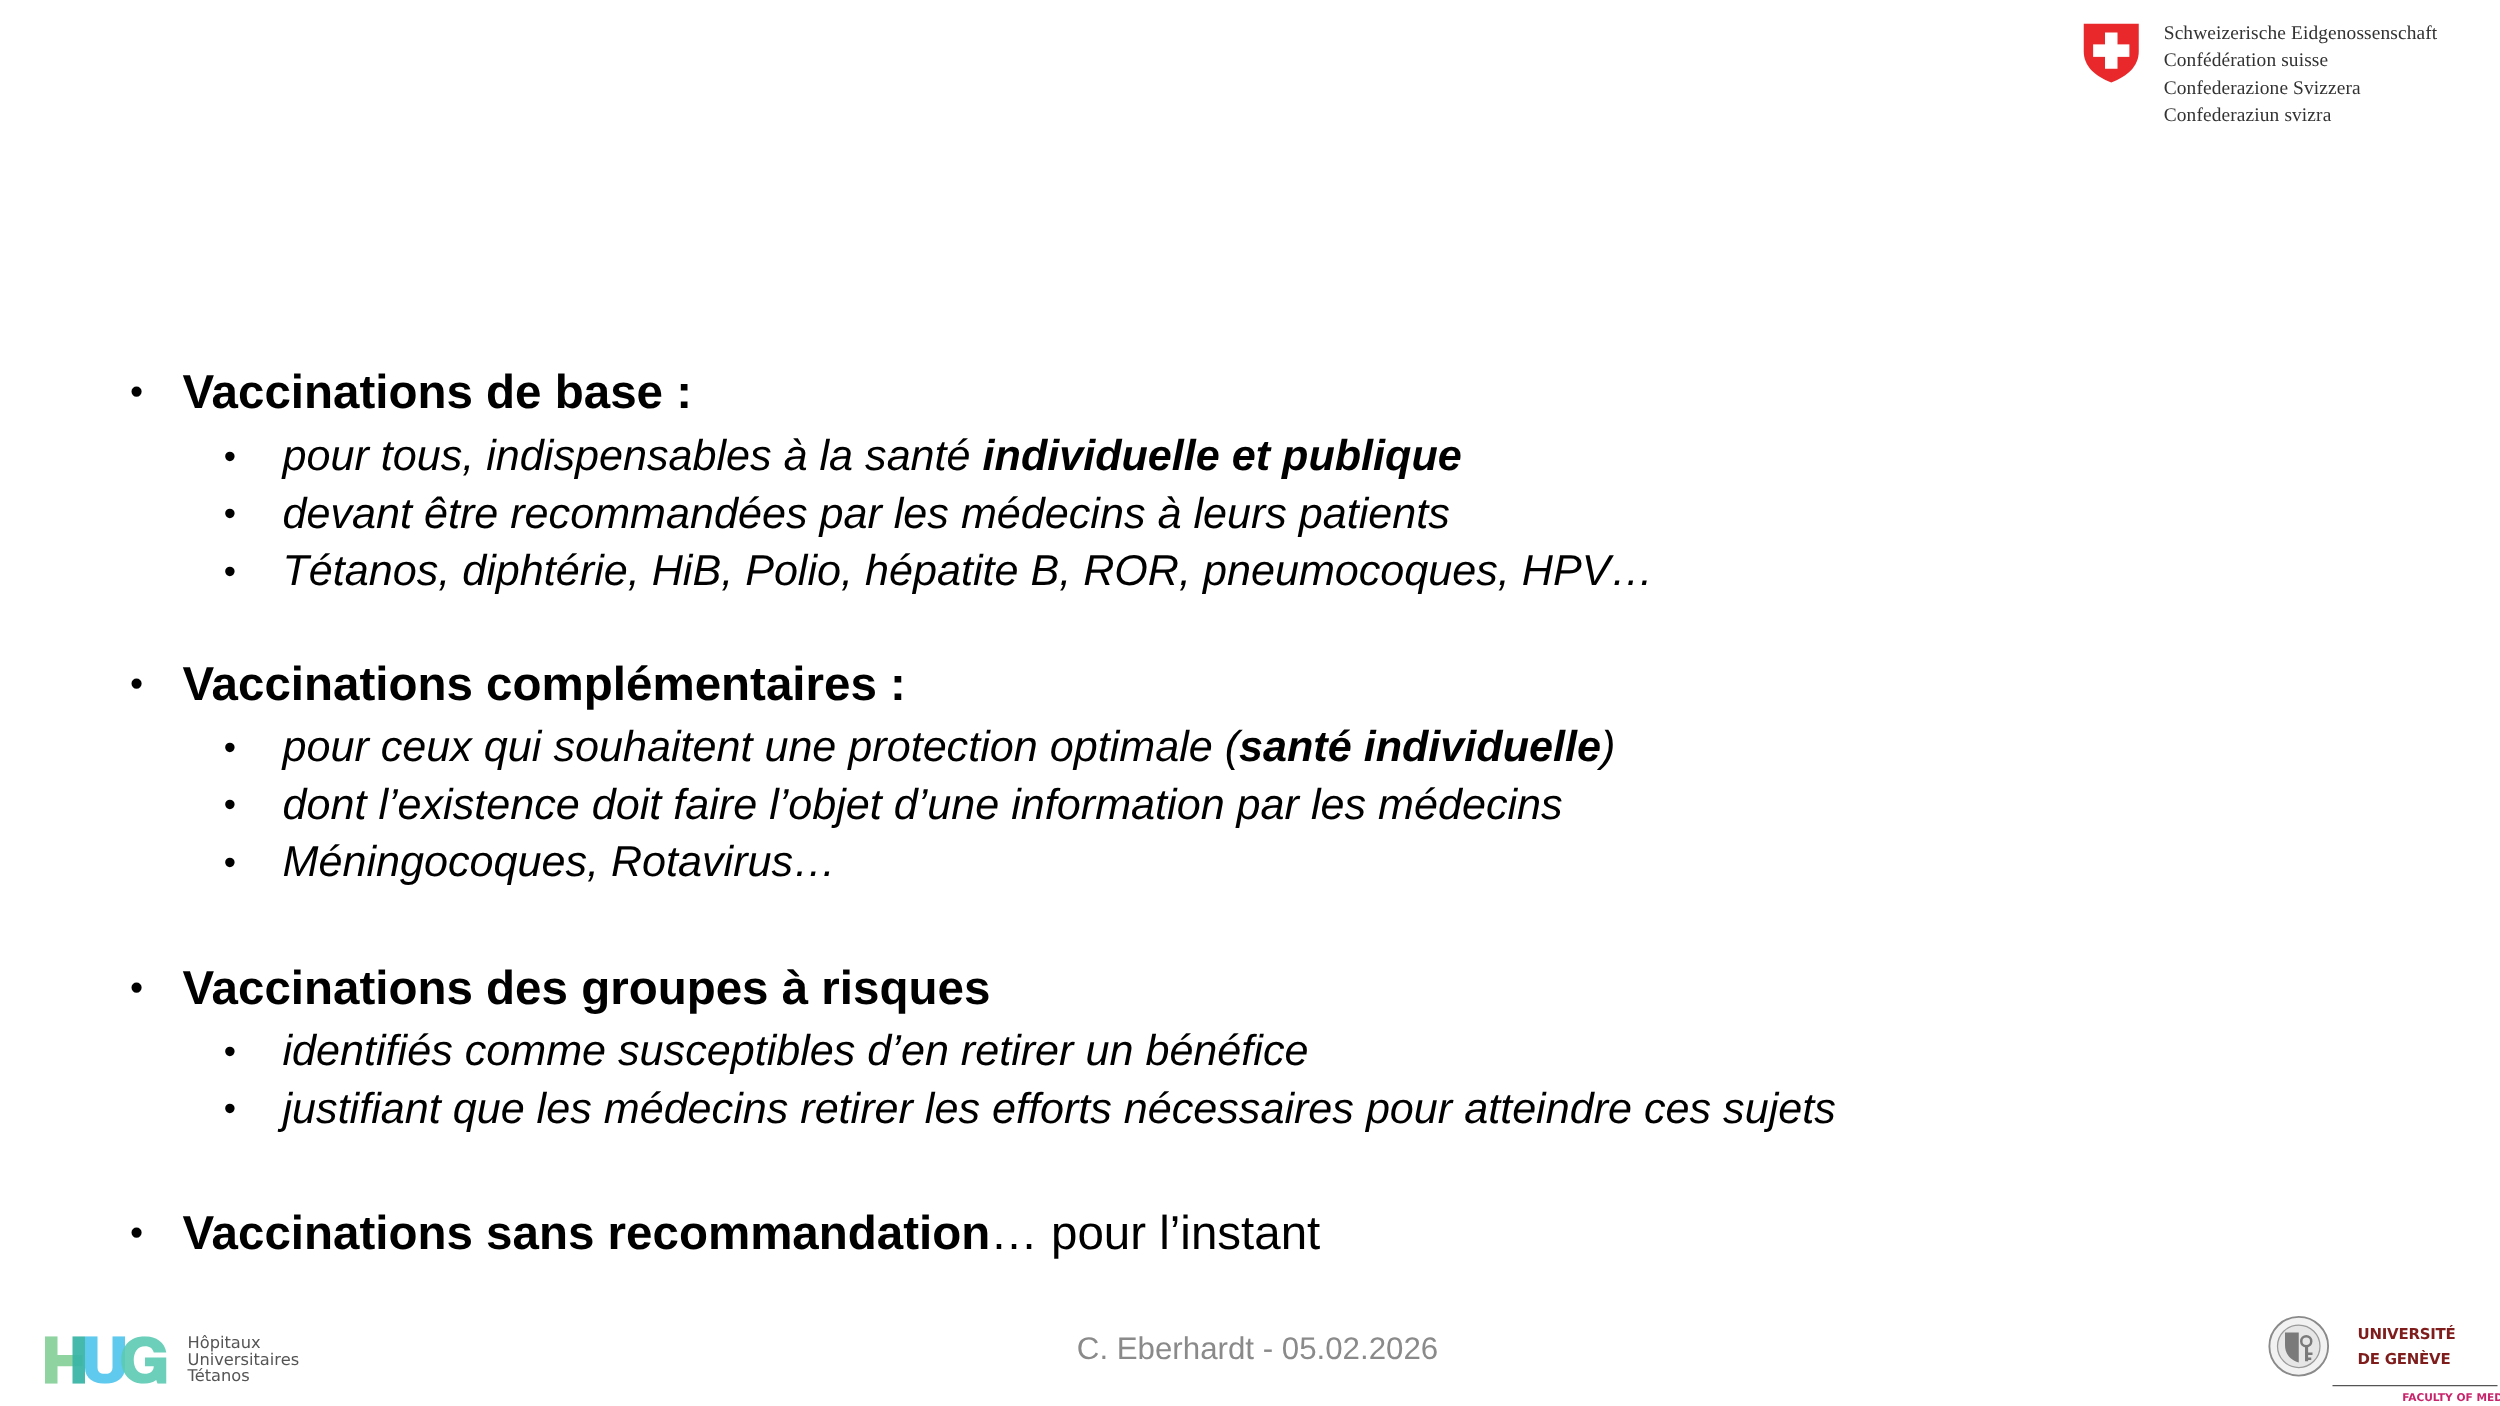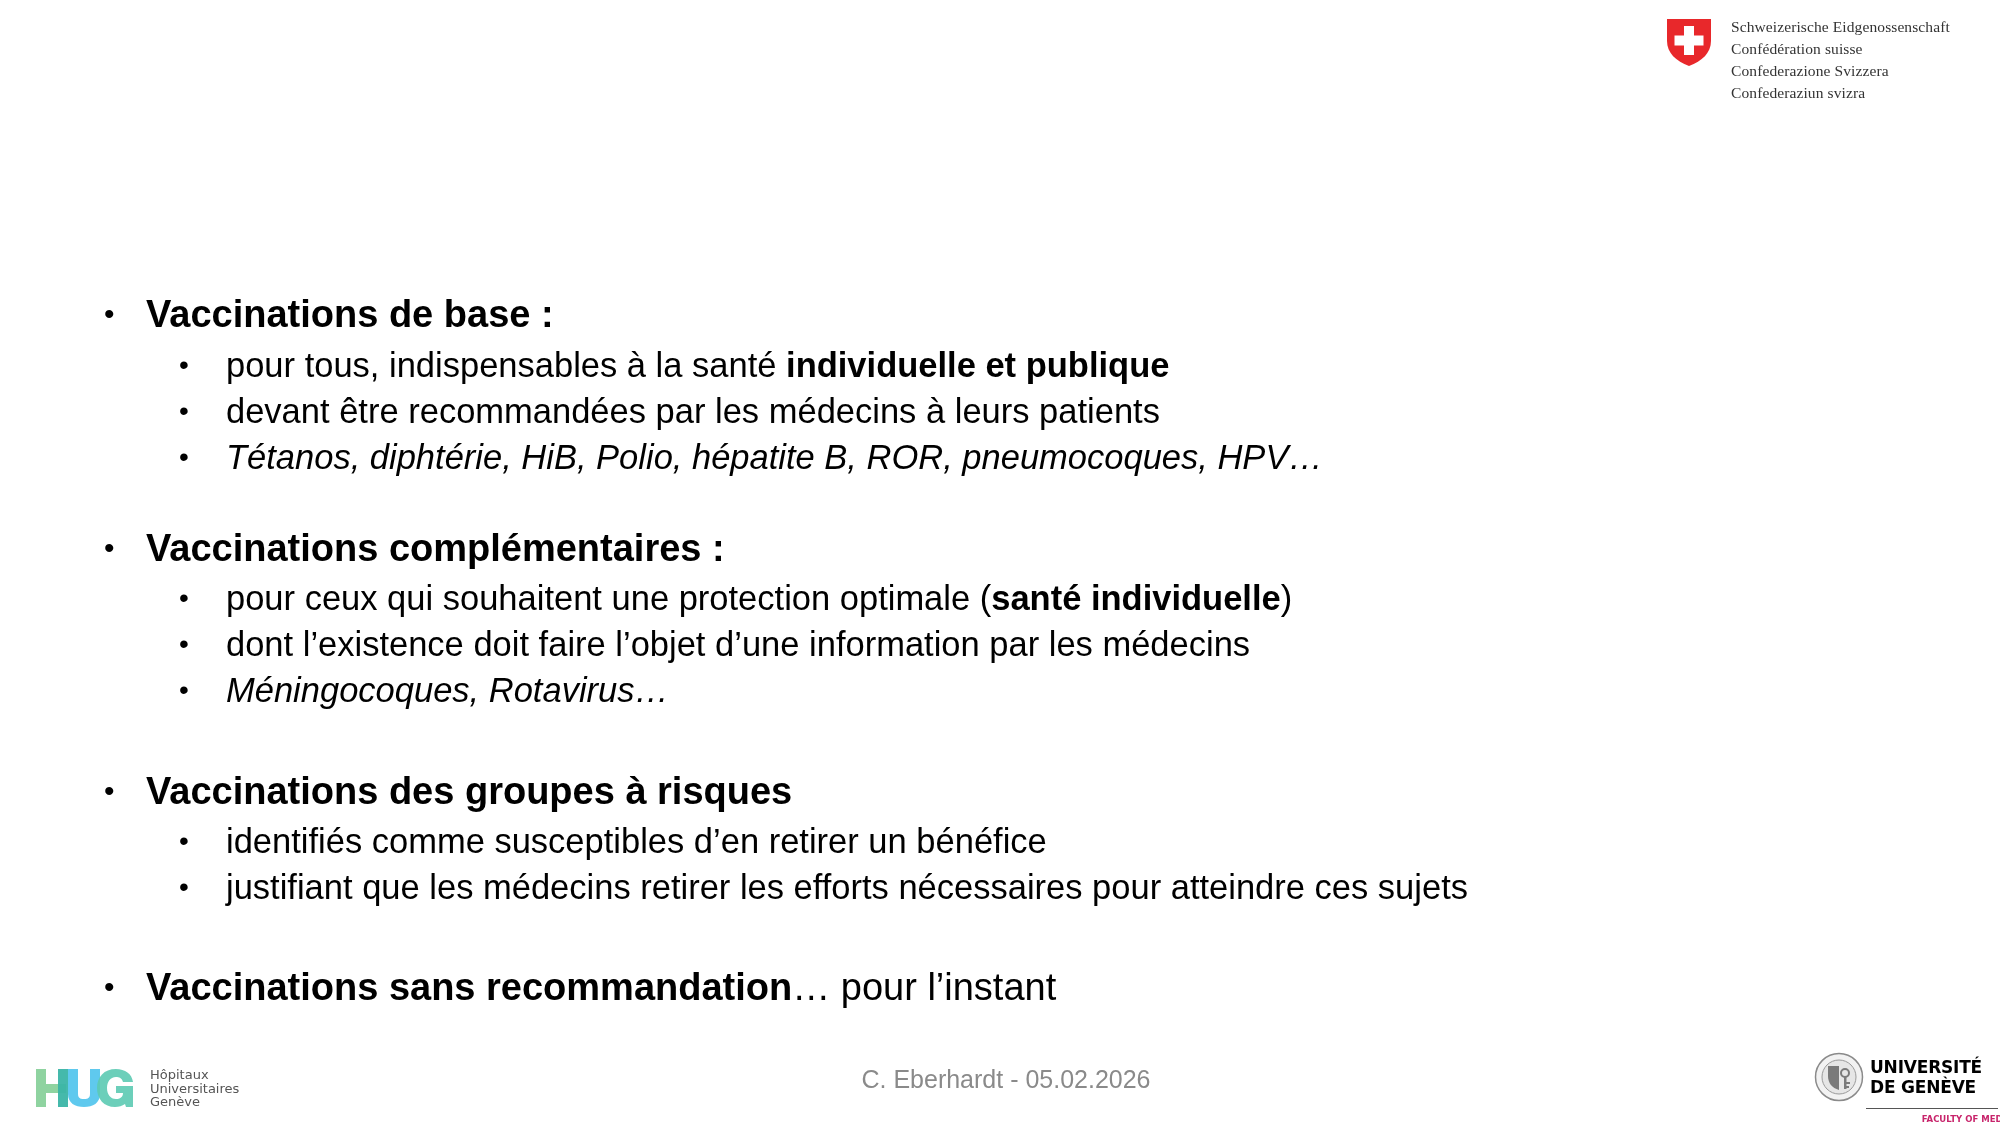--- a/index.html
+++ b/index.html
@@ -93,20 +93,21 @@
       position: absolute;
       left: 179px;
       top: 0;
       font-size: 28px;
       line-height: 44px;
     }
     .sub-item .text {
       position: absolute;
       left: 226px;
       top: 0;
+      font-style: italic;
     }
 
     
     .footer-text {
       position: absolute;
       left: 0;
       width: 2012px;
       top: 1064px;
       text-align: center;
       font-size: 25px;
@@ -143,27 +144,27 @@
     }
     .unige-seal {
       position: absolute;
       left: 0;
       top: 0;
       width: 50px;
       height: 50px;
     }
     .unige-name {
       position: absolute;
-      left: 56px;
+      left: 72px;
       top: 5px;
       font-family: "DejaVu Sans", sans-serif;
       font-weight: bold;
-      font-size: 17px;
+      font-size: 12px;
       line-height: 20px;
-      color: #000000;
+      color: #7f1d1d;
       letter-spacing: -0.2px;
     }
     .unige-rule {
       position: absolute;
       left: 52px;
       top: 56px;
       width: 132px;
       height: 1px;
       background: #555;
     }
@@ -269,21 +270,21 @@
       <rect x="0" y="15" width="30" height="9" fill="#8fd3a0"></rect>
       <rect x="22" y="0" width="10" height="38" fill="#3bb5a6" opacity="0.95"></rect>
 
       <path d="M32 0 H42 V25 C42 30 46 30 48 30 C50 30 54 30 54 25 V0 H64 V25 C64 34 57 38 48 38 C39 38 32 34 32 25 Z" fill="#4ec3ec" opacity="0.9"></path>
 
       <path d="M97 13 H87 C86 9 83 8 80 8 C74 8 71 13 71 19 C71 25 74 30 80 30 C84 30 87 28 87 24 H80 V17 H97 V38 H90 L89 35 C86 37 83 38 79 38 C68 38 61 30 61 19 C61 8 68 0 80 0 C89 0 96 5 97 13 Z" fill="#5ccab3" opacity="0.9"></path>
     </svg>
     <div class="hug-text">
       <div>Hôpitaux</div>
       <div>Universitaires</div>
-      <div>Genève</div>
+      <div>Tétanos</div>
     </div>
   </div>
 
   <div class="footer-text">C. Eberhardt - 05.02.2026</div>
 
   <div class="unige-logo">
     <svg class="unige-seal" viewBox="0 0 50 50">
       <circle cx="25" cy="25" r="23.5" fill="#f2f2f2" stroke="#8a8a8a" stroke-width="1.5"></circle>
       <circle cx="25" cy="25" r="17" fill="#e6e6e6" stroke="#9a9a9a" stroke-width="1"></circle>
       <path d="M14 14 L25 14 L25 38 C18 36 14 31 14 24 Z" fill="#7a7a7a"></path>

